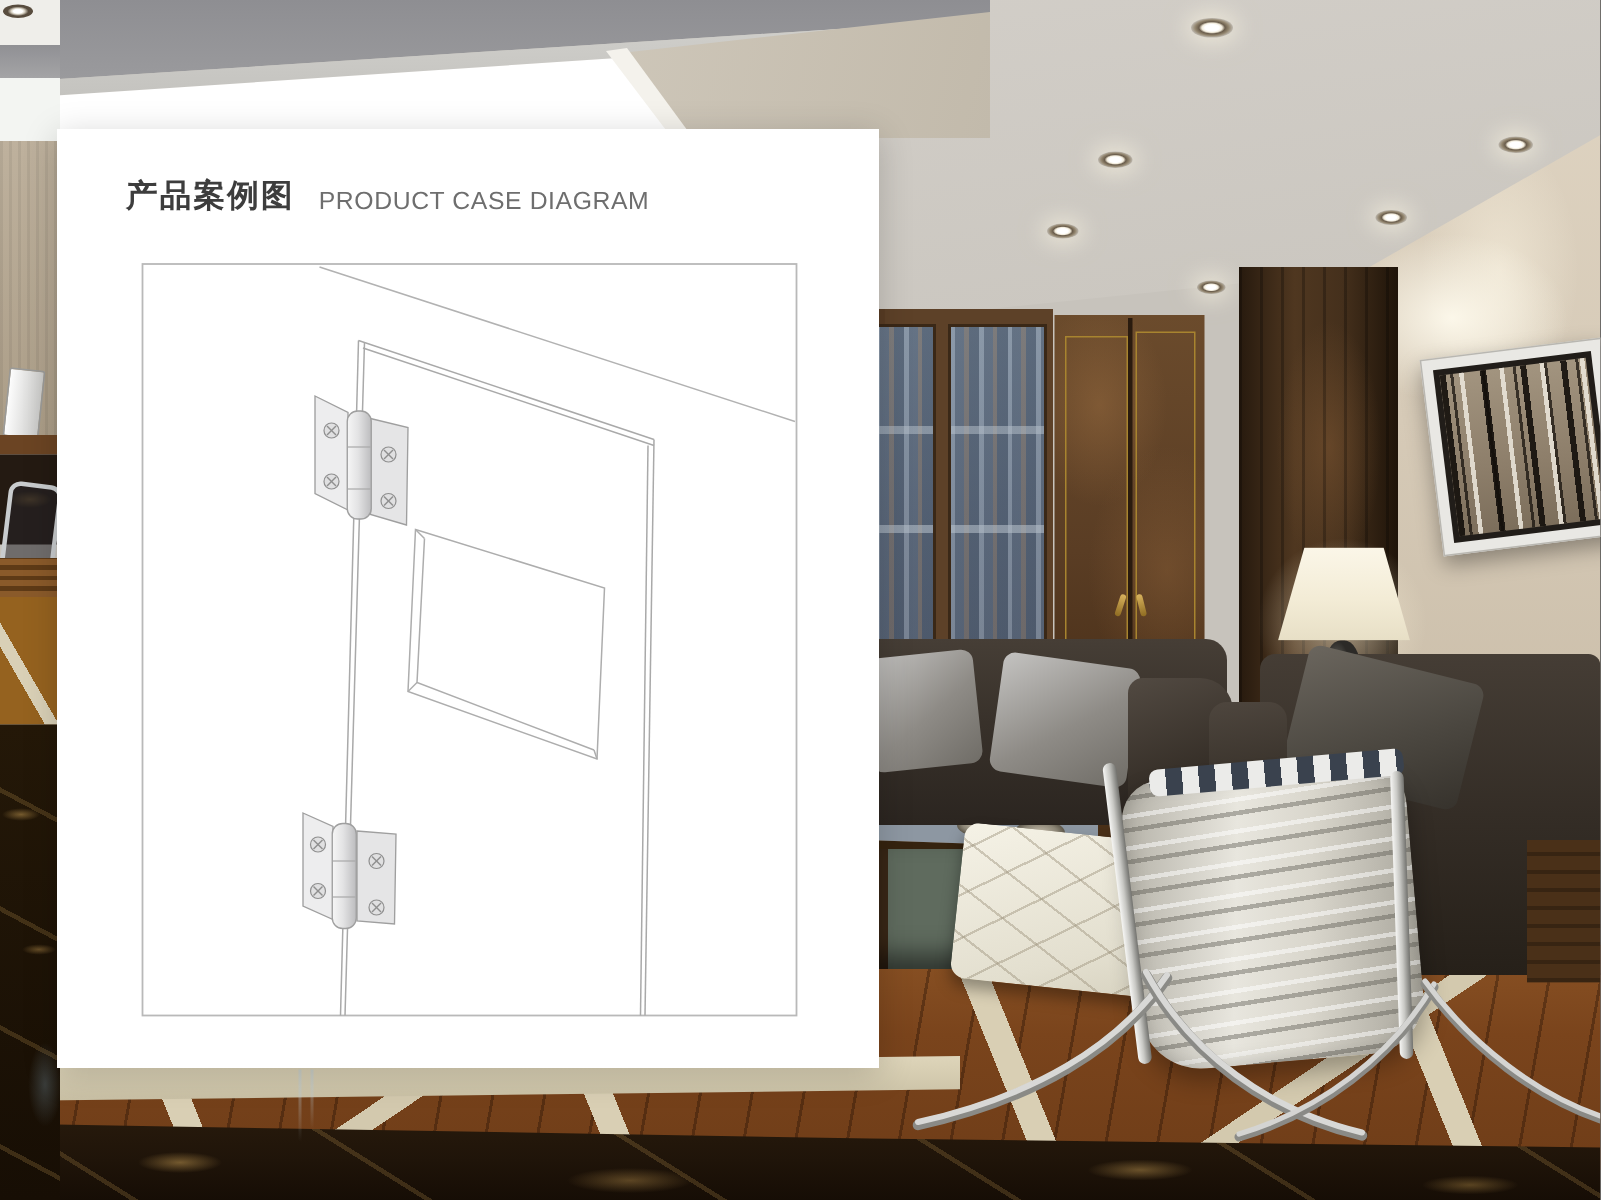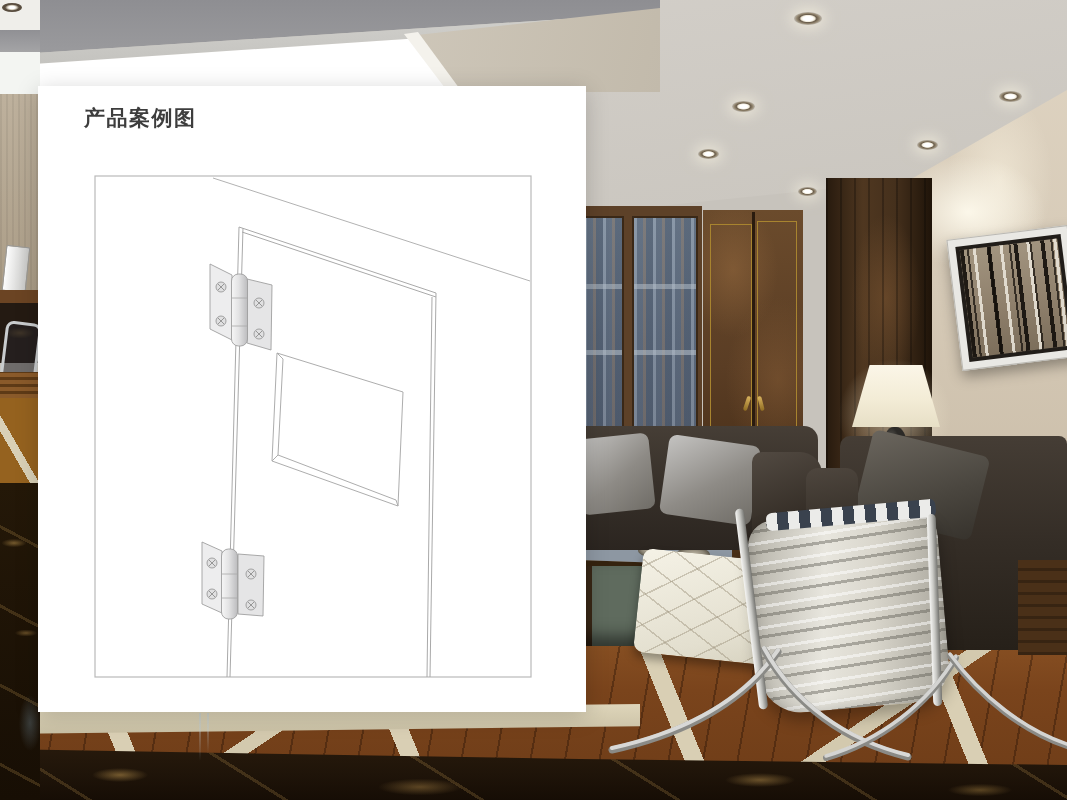--- a/index.html
+++ b/index.html
@@ -194,21 +194,21 @@
     background:
       radial-gradient(16px 40px at 30px 240px,rgba(150,190,215,.25),transparent 70%),
       radial-gradient(18px 6px at 14px 60px,rgba(200,158,84,.5),transparent 70%),
       radial-gradient(16px 5px at 26px 150px,rgba(190,148,78,.45),transparent 70%),
       repeating-linear-gradient(28deg,transparent 0 30px,rgba(196,154,82,.22) 30px 33px,transparent 33px 70px),
       linear-gradient(180deg,#241808,#170e04);}
 
   
   .card{left:38px;top:86px;width:548px;height:626px;background:#ffffff;
     box-shadow:0 4px 22px rgba(0,0,0,.18);}
-  .card-title{position:absolute;left:46px;top:18px;display:flex;align-items:flex-end;}
+  .card-title{position:absolute;left:46px;top:30px;display:flex;align-items:flex-end;}
   .title-zh{font-size:21px;font-weight:bold;color:#3d3d3d;letter-spacing:1.5px;}
   .title-en{font-size:16.5px;color:#6e6e6e;letter-spacing:.4px;margin-left:16px;}
   .diagram-svg{position:absolute;left:0;top:0;width:548px;height:626px;}
 </style>
 </head>
 <body>
 
 <div class="stage">
 
   <div class="abs ceiling"></div>
@@ -302,20 +302,21 @@
     <div class="abs sl-deskfront"></div>
     <div class="abs sl-chair"></div>
     <div class="abs sl-bench"></div>
     <div class="abs sl-floor"></div>
     <div class="abs sl-marble"></div>
   </div>
 
   <div class="abs card">
     <div class="card-title">
       <span class="title-zh">产品案例图</span>
+      <span class="title-en">PRODUCT CASE DIAGRAM</span>
     </div>
 
     <svg class="diagram-svg" viewBox="0 0 548 626">
       <defs>
         <linearGradient id="barrelGrad" x1="0" y1="0" x2="1" y2="0">
           <stop offset="0" stop-color="#f6f6f6"></stop>
           <stop offset="0.45" stop-color="#e3e3e4"></stop>
           <stop offset="1" stop-color="#bcbcbe"></stop>
         </linearGradient>
       </defs>

